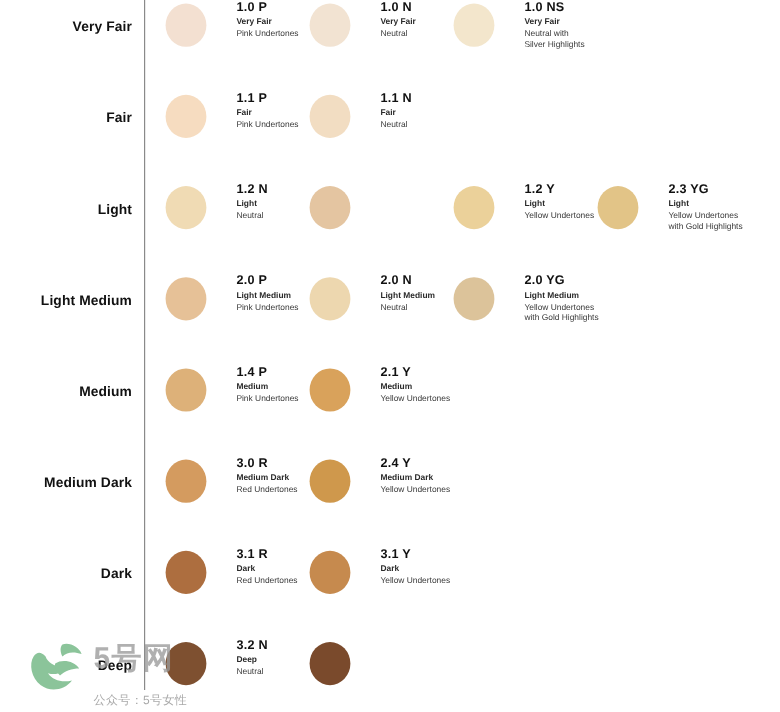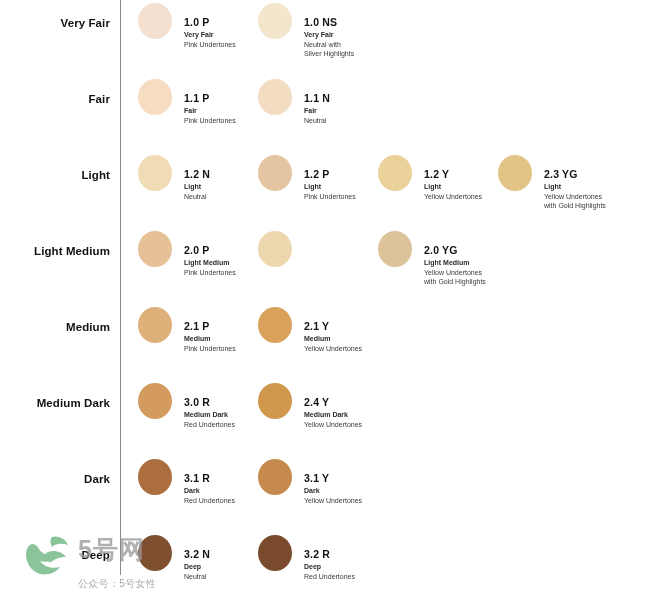--- a/index.html
+++ b/index.html
@@ -66,22 +66,22 @@
 
   .dot {
     width: 34px;
     height: 36px;
     border-radius: 50%;
     flex: 0 0 34px;
     margin-top: 3px;
   }
 
   .shade-text {
-    margin-left: 12px;
-    padding-top: 16px;
+    margin-left: 25px;
+    padding-top: 0;
   }
 
   .shade-code {
     font-size: 10.5px;
     font-weight: bold;
     color: #111111;
     letter-spacing: 0.2px;
     line-height: 12px;
     white-space: nowrap;
   }
@@ -154,20 +154,28 @@
         <div class="swatches">
           <div class="shade">
             <div class="dot" style="background: rgb(243, 224, 209);"></div>
             <div class="shade-text">
               <div class="shade-code">1.0 P</div>
               <div class="shade-depth">Very Fair</div>
               <div class="shade-under">Pink Undertones</div>
             </div>
           </div>
           <div class="shade">
+            <div class="dot" style="background: rgb(242, 227, 210);"></div>
+            <div class="shade-text">
+              <div class="shade-code">1.0 N</div>
+              <div class="shade-depth">Very Fair</div>
+              <div class="shade-under">Neutral</div>
+            </div>
+          </div>
+          <div class="shade">
             <div class="dot" style="background: rgb(243, 230, 204);"></div>
             <div class="shade-text">
               <div class="shade-code">1.0 NS</div>
               <div class="shade-depth">Very Fair</div>
               <div class="shade-under">Neutral with</div>
               <div class="shade-under">Silver Highlights</div>
             </div>
           </div>
         </div>
       </div>
@@ -198,25 +206,20 @@
           <div class="shade">
             <div class="dot" style="background: rgb(240, 219, 180);"></div>
             <div class="shade-text">
               <div class="shade-code">1.2 N</div>
               <div class="shade-depth">Light</div>
               <div class="shade-under">Neutral</div>
             </div>
           </div>
           <div class="shade">
             <div class="dot" style="background: rgb(228, 197, 161);"></div>
-            <div class="shade-text">
-              <div class="shade-code">1.2 P</div>
-              <div class="shade-depth">Light</div>
-              <div class="shade-under">Pink Undertones</div>
-            </div>
           </div>
           <div class="shade">
             <div class="dot" style="background: rgb(235, 209, 154);"></div>
             <div class="shade-text">
               <div class="shade-code">1.2 Y</div>
               <div class="shade-depth">Light</div>
               <div class="shade-under">Yellow Undertones</div>
             </div>
           </div>
           <div class="shade">
@@ -236,39 +239,44 @@
           <div class="shade">
             <div class="dot" style="background: rgb(230, 193, 151);"></div>
             <div class="shade-text">
               <div class="shade-code">2.0 P</div>
               <div class="shade-depth">Light Medium</div>
               <div class="shade-under">Pink Undertones</div>
             </div>
           </div>
           <div class="shade">
             <div class="dot" style="background: rgb(237, 215, 175);"></div>
+            <div class="shade-text">
+              <div class="shade-code">2.0 N</div>
+              <div class="shade-depth">Light Medium</div>
+              <div class="shade-under">Neutral</div>
+            </div>
           </div>
           <div class="shade">
             <div class="dot" style="background: rgb(220, 195, 154);"></div>
             <div class="shade-text">
               <div class="shade-code">2.0 YG</div>
               <div class="shade-depth">Light Medium</div>
               <div class="shade-under">Yellow Undertones</div>
               <div class="shade-under">with Gold Highlights</div>
             </div>
           </div>
         </div>
       </div>
       <div class="row" style="top: 304px;">
         <div class="row-label">Medium</div>
         <div class="swatches">
           <div class="shade">
             <div class="dot" style="background: rgb(221, 177, 121);"></div>
             <div class="shade-text">
-              <div class="shade-code">2.1 P</div>
+              <div class="shade-code">1.4 P</div>
               <div class="shade-depth">Medium</div>
               <div class="shade-under">Pink Undertones</div>
             </div>
           </div>
           <div class="shade">
             <div class="dot" style="background: rgb(217, 162, 91);"></div>
             <div class="shade-text">
               <div class="shade-code">2.1 Y</div>
               <div class="shade-depth">Medium</div>
               <div class="shade-under">Yellow Undertones</div>
@@ -324,25 +332,20 @@
           <div class="shade">
             <div class="dot" style="background: rgb(126, 80, 48);"></div>
             <div class="shade-text">
               <div class="shade-code">3.2 N</div>
               <div class="shade-depth">Deep</div>
               <div class="shade-under">Neutral</div>
             </div>
           </div>
           <div class="shade">
             <div class="dot" style="background: rgb(122, 74, 44);"></div>
-            <div class="shade-text">
-              <div class="shade-code">3.2 R</div>
-              <div class="shade-depth">Deep</div>
-              <div class="shade-under">Red Undertones</div>
-            </div>
           </div>
         </div>
       </div>
     </div>
 
   <div class="watermark">
     <svg class="wm-leaf" viewBox="0 0 52 46">
       <path d="M6 14 C2 20 4 32 12 38 C20 44 32 42 38 34 C30 36 22 34 18 28 C24 30 32 28 34 22 C26 24 18 20 16 14 C12 10 9 10 6 14 Z" fill="#8BC49A"></path>
       <path d="M30 4 C36 2 44 6 46 12 C40 10 34 10 30 14 C28 10 28 6 30 4 Z" fill="#8BC49A"></path>
       <path d="M24 20 C30 16 40 18 44 24 C38 24 32 26 28 30 C25 27 23 23 24 20 Z" fill="#8BC49A"></path>

